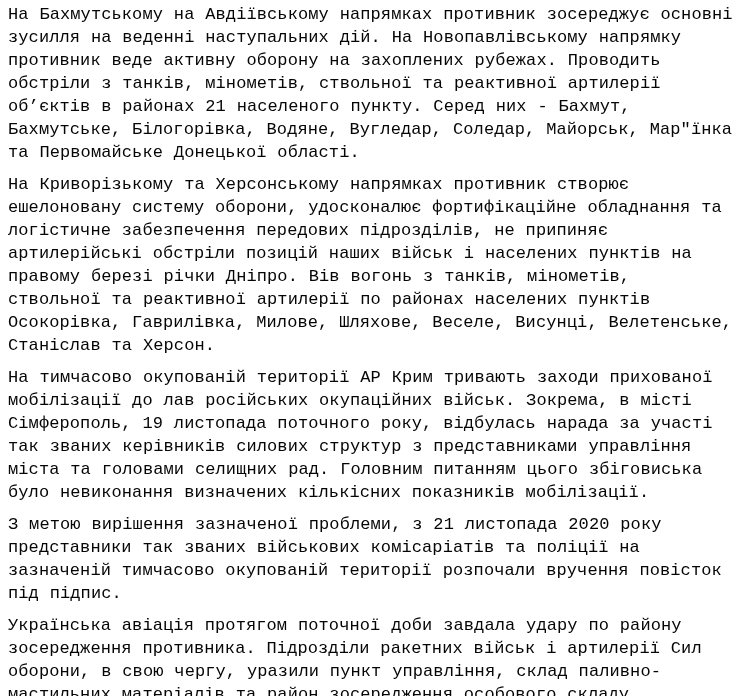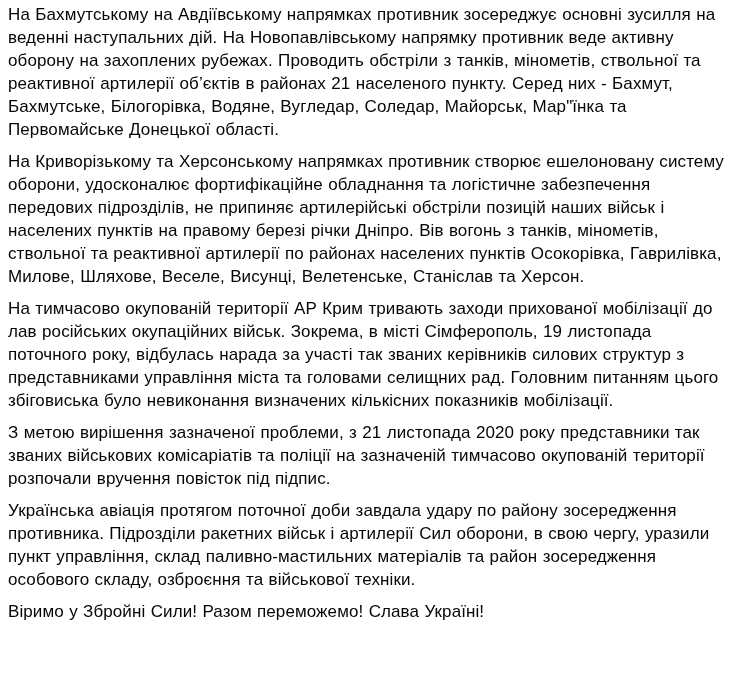--- a/index.html
+++ b/index.html
@@ -21,20 +21,21 @@
     box-sizing: border-box;
     width: 749px;
     -webkit-font-smoothing: antialiased;
   }
   .post p {
     margin: 0 8px 9px 0;
     padding: 0;
     font-weight: 400;
     letter-spacing: 0.1px;
     word-spacing: 0.5px;
+    font-family: Liberation Mono, monospace;
   }
   .post p:last-child {
     margin-bottom: 0;
   }
 </style>
 </head>
 <body>
 
 <div class="post">
   <p>На Бахмутському на Авдіївському напрямках противник зосереджує основні зусилля на веденні наступальних дій. На Новопавлівському напрямку противник веде активну оборону на захоплених рубежах. Проводить обстріли з танків, мінометів, ствольної та реактивної артилерії об’єктів в районах 21 населеного пункту. Серед них - Бахмут, Бахмутське, Білогорівка, Водяне, Вугледар, Соледар, Майорськ, Мар"їнка та Первомайське Донецької області.</p>

